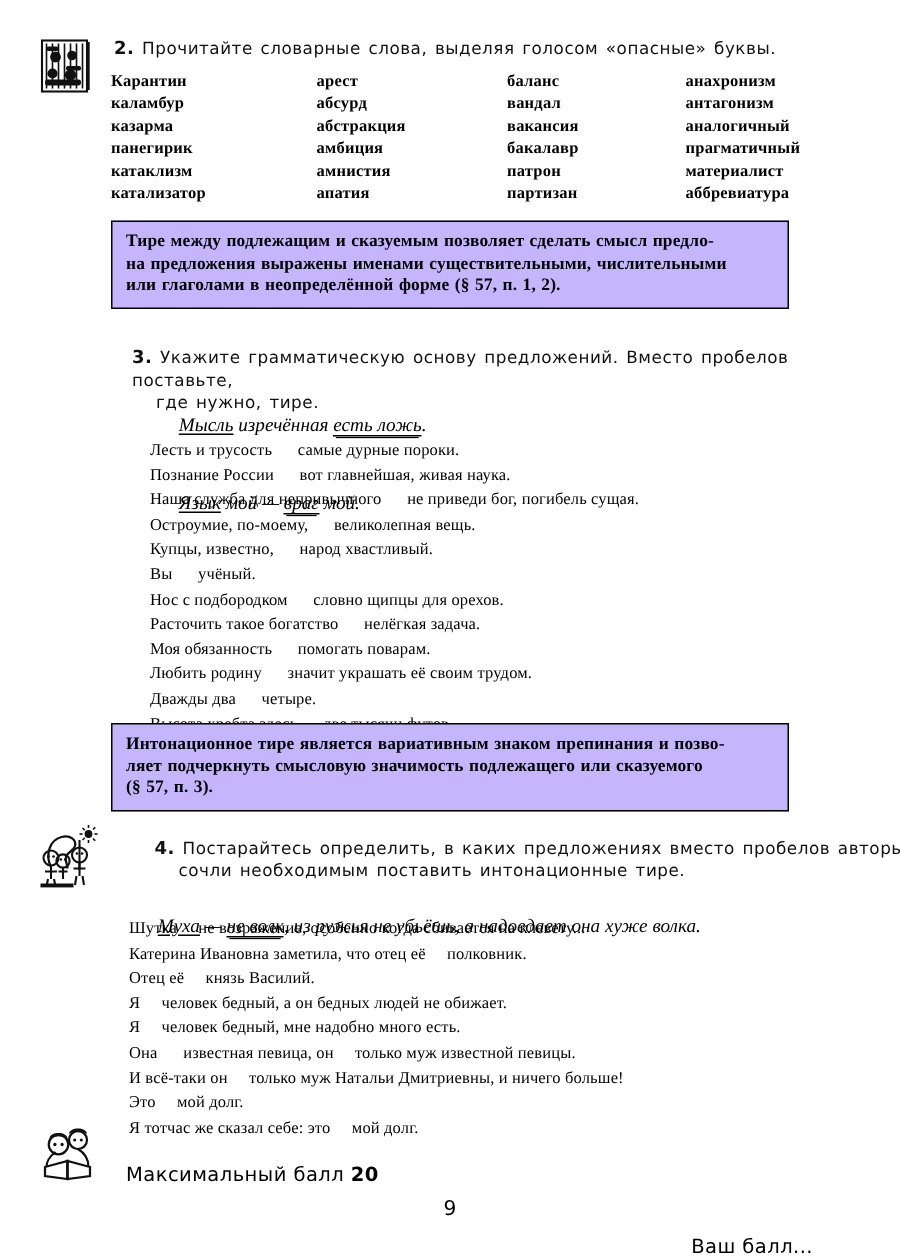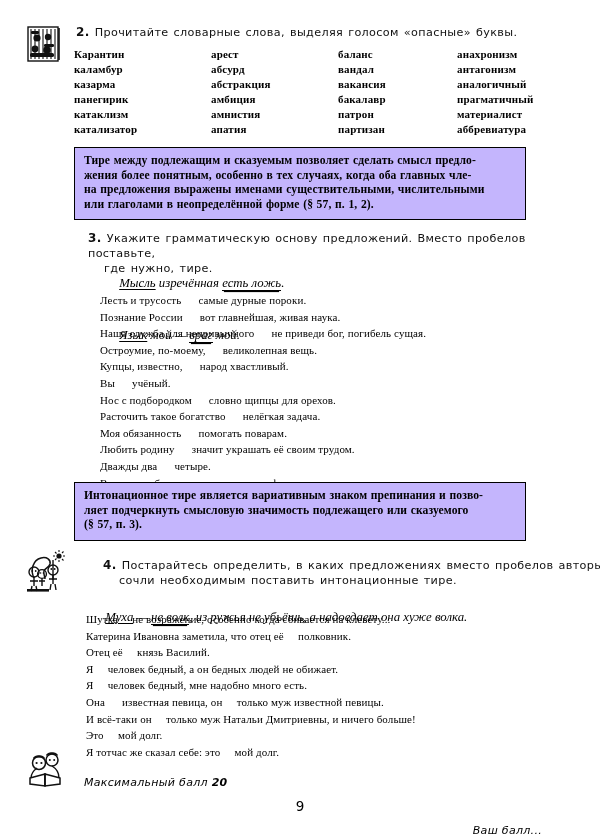--- a/index.html
+++ b/index.html
@@ -106,23 +106,22 @@
   .u1 { text-decoration: underline; text-underline-offset: 2px; }
   .u2 {
     border-bottom: 1.1px solid #000;
     box-shadow: 0 3px 0 -1.9px #000;
     padding-bottom: 0px;
   }
 
   
   .footer-left, .footer-right {
     position: absolute;
-    font-style: italic;
     font-family: "DejaVu Sans", "Liberation Sans", sans-serif;
-    font-size: 11px;
+    font-size: 13px;
     letter-spacing: 0.3px;
   }
   .footer-left b { font-weight: bold; }
   .page-num {
     position: absolute;
     left: 0; right: 0;
     text-align: center;
     font-family: "DejaVu Sans", "Liberation Sans", sans-serif;
     font-size: 13.5px;
     font-weight: normal;
@@ -192,21 +191,20 @@
     <div class="cell">материалист</div>
 
     <div class="cell">катализатор</div>
     <div class="cell">апатия</div>
     <div class="cell">партизан</div>
     <div class="cell">аббревиатура</div>
   </div>
 
   <div class="rule-box" style="left:74px; top:147px; width:452px;">
     <p>Тире между подлежащим и сказуемым позволяет сделать смысл предло-</p>
-    <p class="hang">жения более понятным, особенно в тех случаях, когда оба главных чле-</p>
     <p class="hang">на предложения выражены именами существительными, числительными</p>
     <p class="hang">или глаголами в неопределённой форме   (§ 57, п. 1, 2).</p>
   </div>
 
   <div class="ex-head" style="position:absolute; left:88px; top:231px; width:500px;">
     <span class="num">3.</span>
     <span>Укажите грамматическую основу предложений. Вместо пробелов поставьте,</span>
     <span class="cont">где нужно, тире.</span>
   </div>
 

